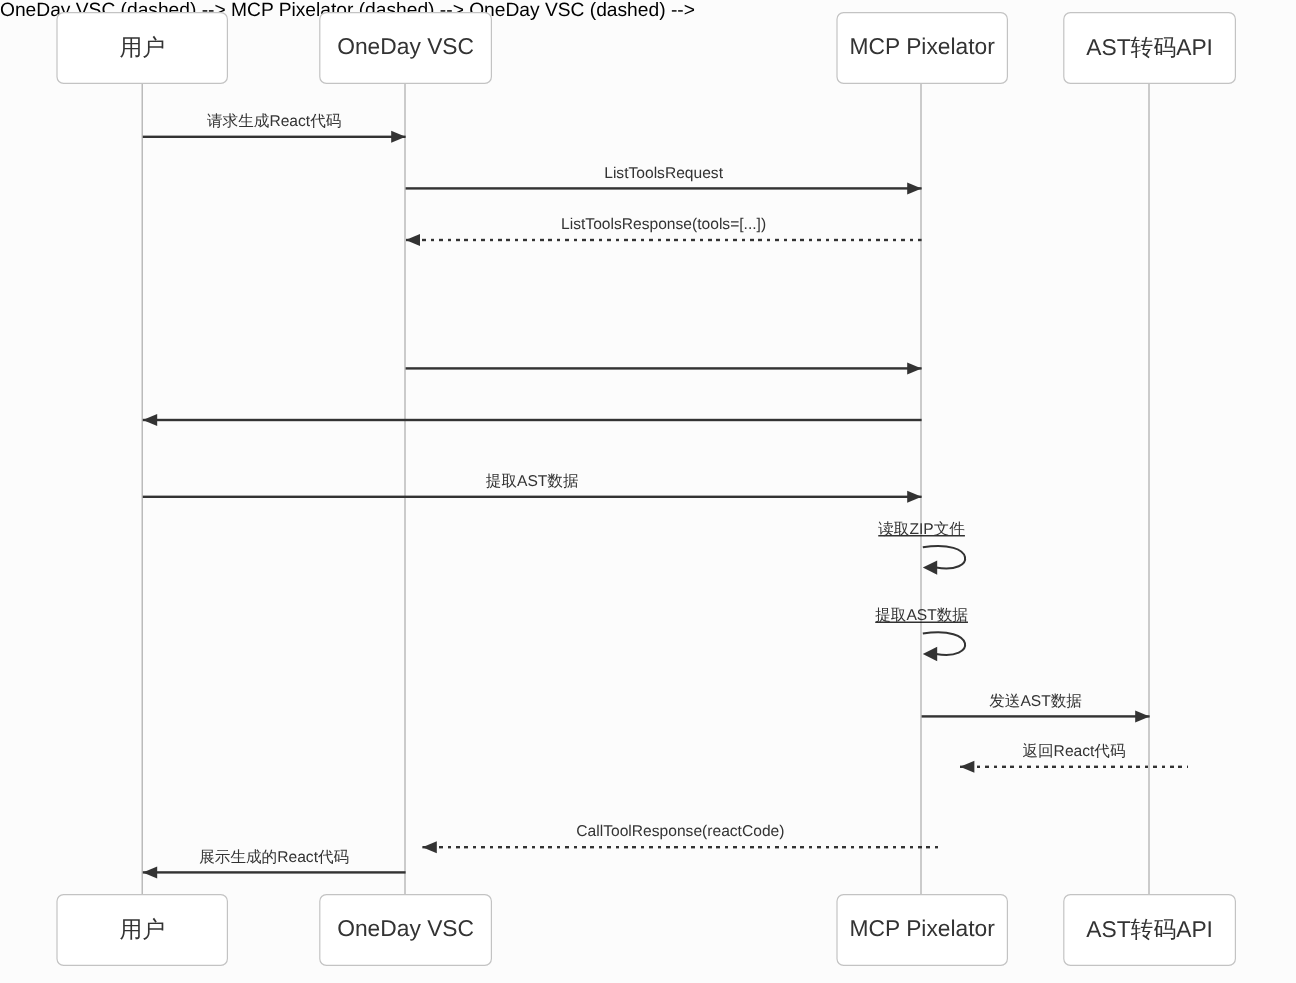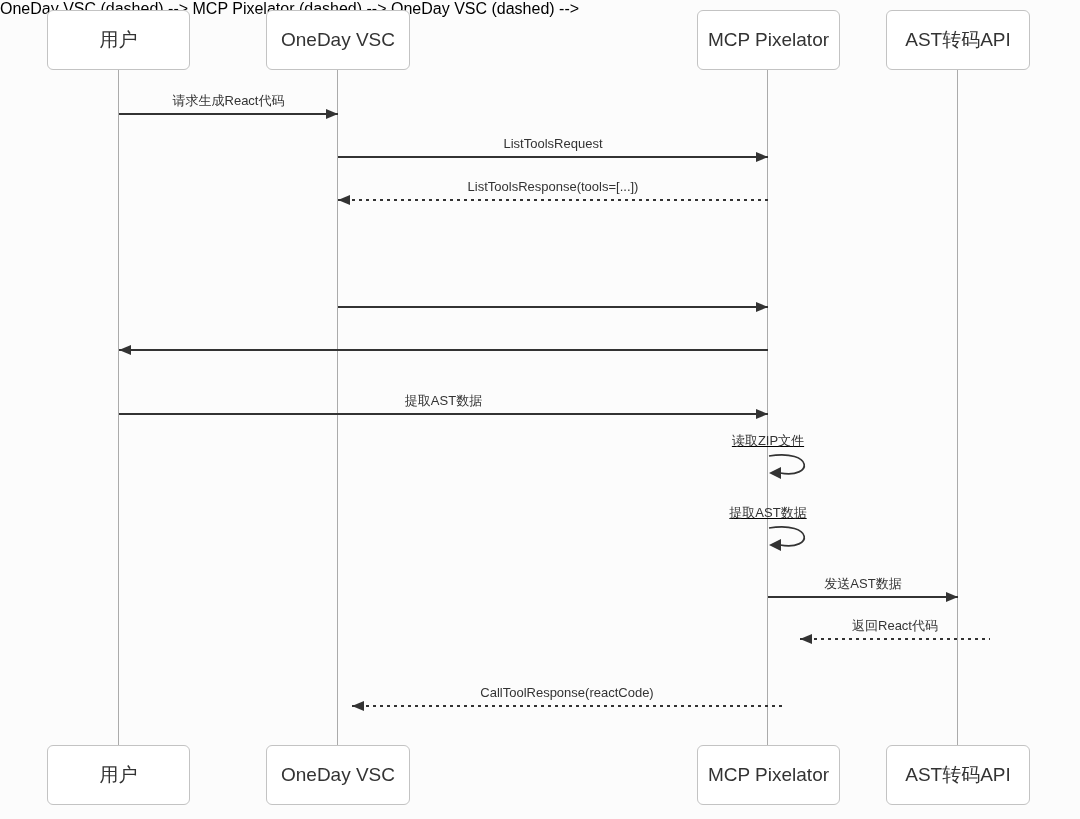--- a/index.html
+++ b/index.html
@@ -178,20 +178,26 @@
 
    OneDay VSC (dashed) --&gt;
   <div class="message" style="left:352px; top:661px; width:430px;margin-top:22px;">
     <div class="msg-label">CallToolResponse(reactCode)</div>
     <div class="msg-line dashed">
       <span class="arrowhead left"></span>
     </div>
   </div>
 
   
+  <div class="message" style="left:119px; top:704px; width:219px;">
+    <div class="msg-label">展示生成的React代码</div>
+    <div class="msg-line solid">
+      <span class="arrowhead left"></span>
+    </div>
+  </div>
 
   
   <div class="participant" style="left:47px; top:745px; width:143px;">
     <span>用户</span>
   </div>
   <div class="participant" style="left:266px; top:745px; width:144px;">
     <span>OneDay VSC</span>
   </div>
   <div class="participant" style="left:697px; top:745px; width:143px;">
     <span>MCP Pixelator</span>

